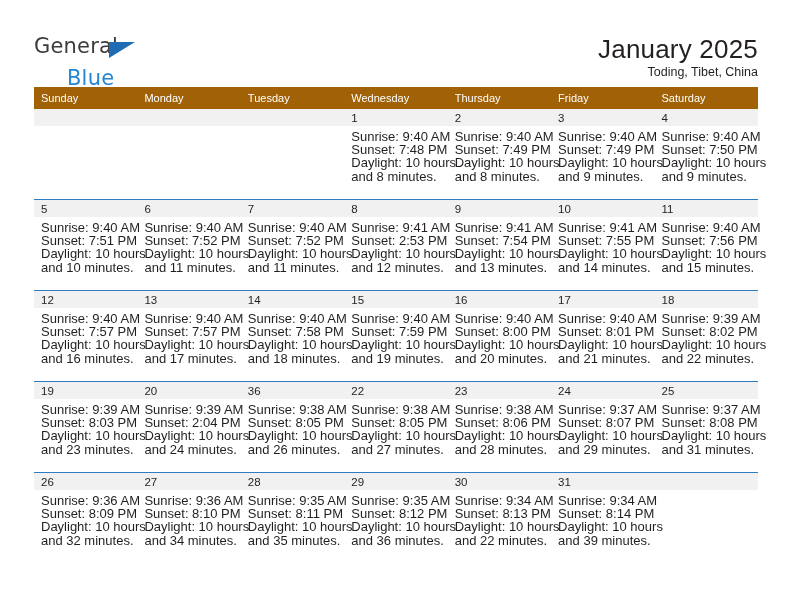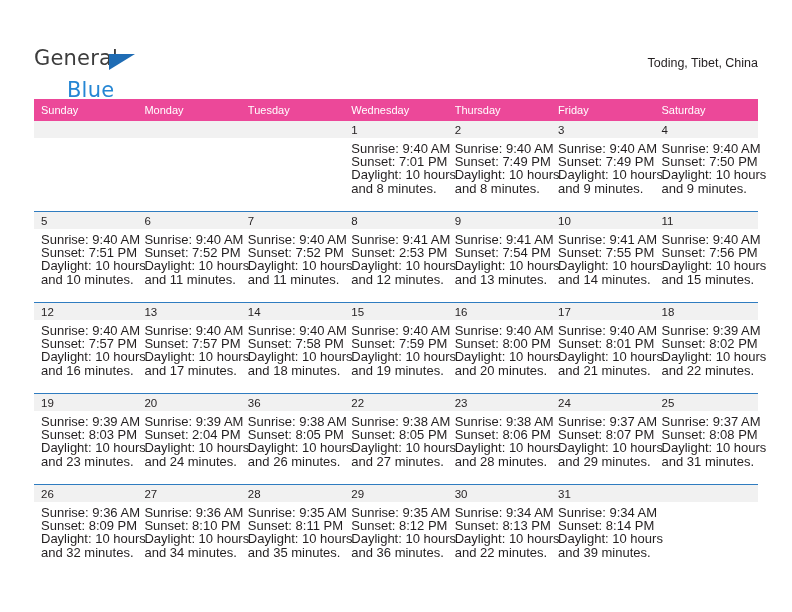--- a/index.html
+++ b/index.html
@@ -12,21 +12,21 @@
     height: 612px;
     font-family: "Liberation Sans", sans-serif;
     color: #231f20;
     overflow: hidden;
   }
   .page {
     position: relative;
     width: 792px;
     height: 488px;
     box-sizing: border-box;
-    padding: 16px 34px;
+    padding: 4px 34px;
   }
 
   
   .top {
     display: flex;
     align-items: flex-start;
     justify-content: space-between;
     padding-top: 30px;
     height: 72px;
     box-sizing: border-box;
@@ -73,33 +73,32 @@
     font-size: 26px;
     color: #231f20;
     letter-spacing: .2px;
     line-height: 30px;
     white-space: nowrap;
   }
   .location {
     font-size: 12.5px;
     color: #231f20;
     line-height: 16px;
-    margin-top: 9px;
     white-space: nowrap;
   }
 
   
   .calendar {
     margin-top: 11px;
     width: 724px;
     border-collapse: collapse;
     table-layout: fixed;
   }
   .calendar th {
-    background: #ec4899;
+    background: #a16207;
     color: #ffffff;
     font-size: 11px;
     font-weight: normal;
     text-align: left;
     padding: 5px 0 5px 7px;
     height: 18px;
     box-sizing: border-box;
   }
   .calendar td {
     vertical-align: top;
@@ -138,20 +137,21 @@
 
 <div class="page">
 
   <div class="top">
     <div class="logo">
       <span class="logo-general">General</span>
       <span class="logo-tri"></span>
       <span class="logo-blue">Blue</span>
     </div>
     <div class="titles">
+      <div class="month-title">January 2025</div>
       <div class="location">Toding, Tibet, China</div>
     </div>
   </div>
 
   <table class="calendar">
     <thead>
       <tr id="weekday-row">
           <th>Sunday</th>
           <th>Monday</th>
           <th>Tuesday</th>
@@ -176,21 +176,21 @@
           <td>
             <div class="cell empty">
               <div class="daynum-band"></div>
             </div>
           </td>
           <td>
             <div class="cell">
               <div class="daynum-band">1</div>
               <div class="daylines">
                 <div>Sunrise: 9:40 AM</div>
-                <div>Sunset: 7:01 PM</div>
+                <div>Sunset: 7:48 PM</div>
                 <div>Daylight: 10 hours</div>
                 <div>and 8 minutes.</div>
               </div>
             </div>
           </td>
           <td>
             <div class="cell">
               <div class="daynum-band">2</div>
               <div class="daylines">
                 <div>Sunrise: 9:40 AM</div>

